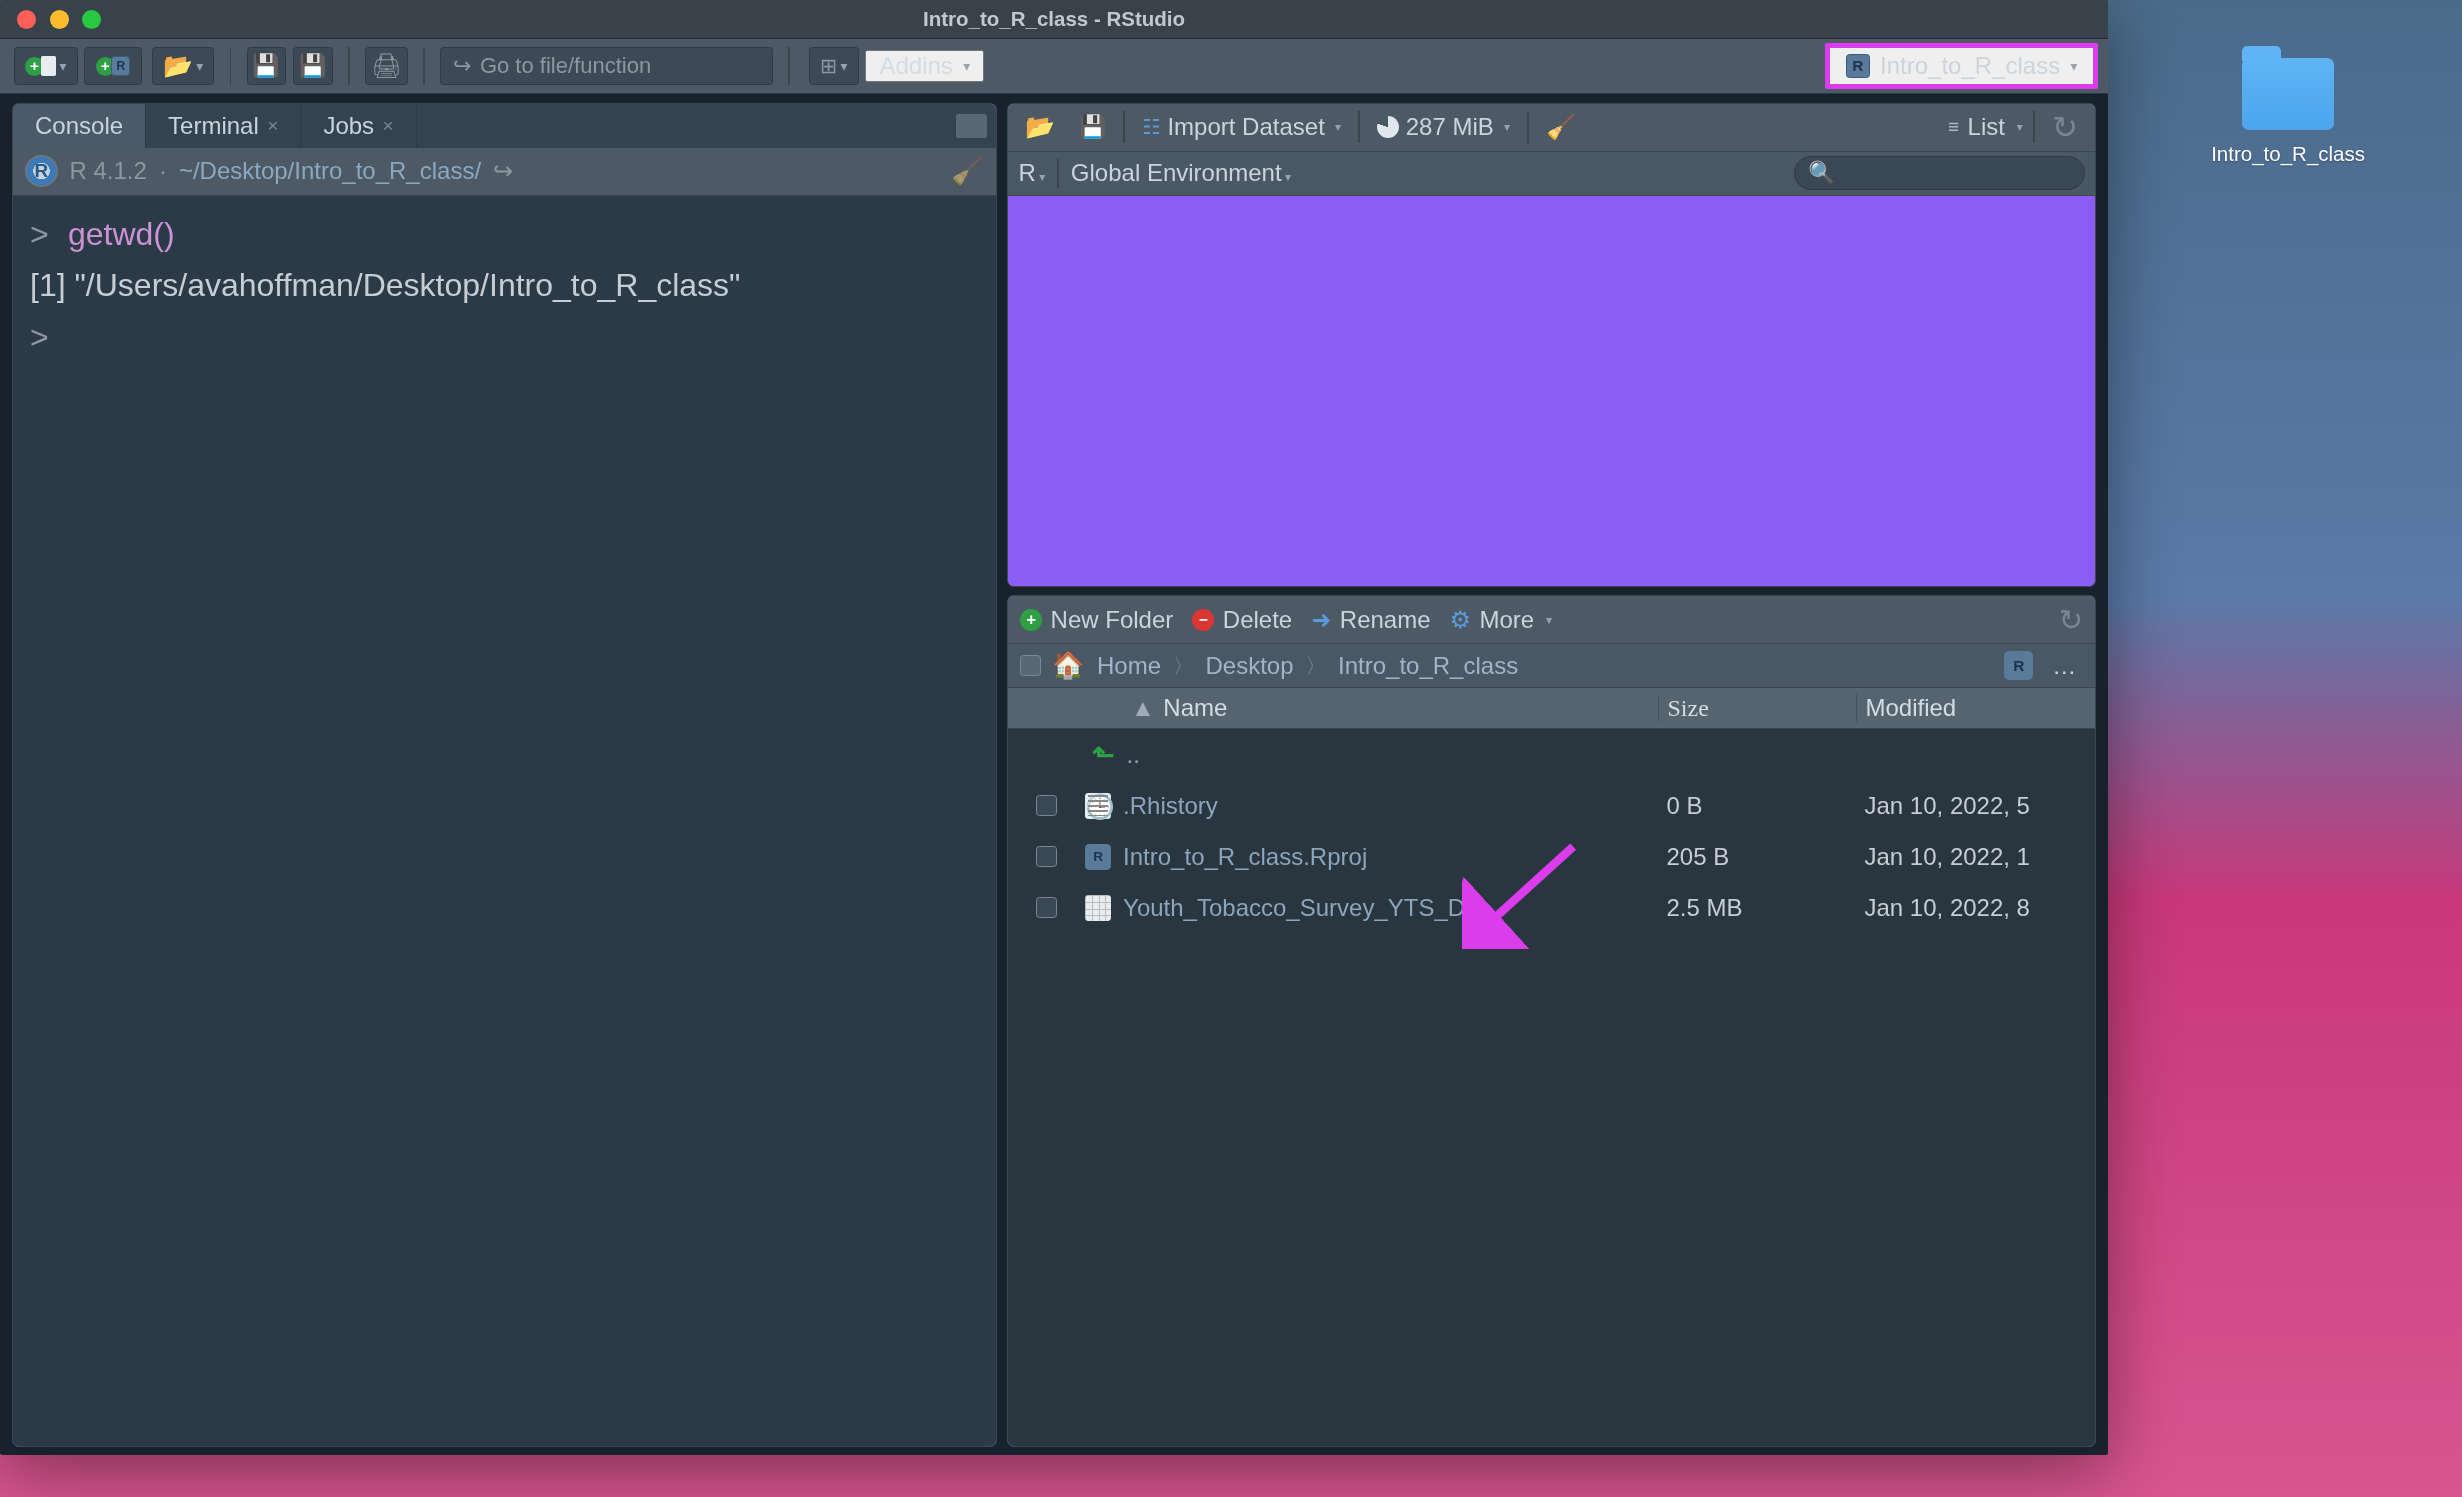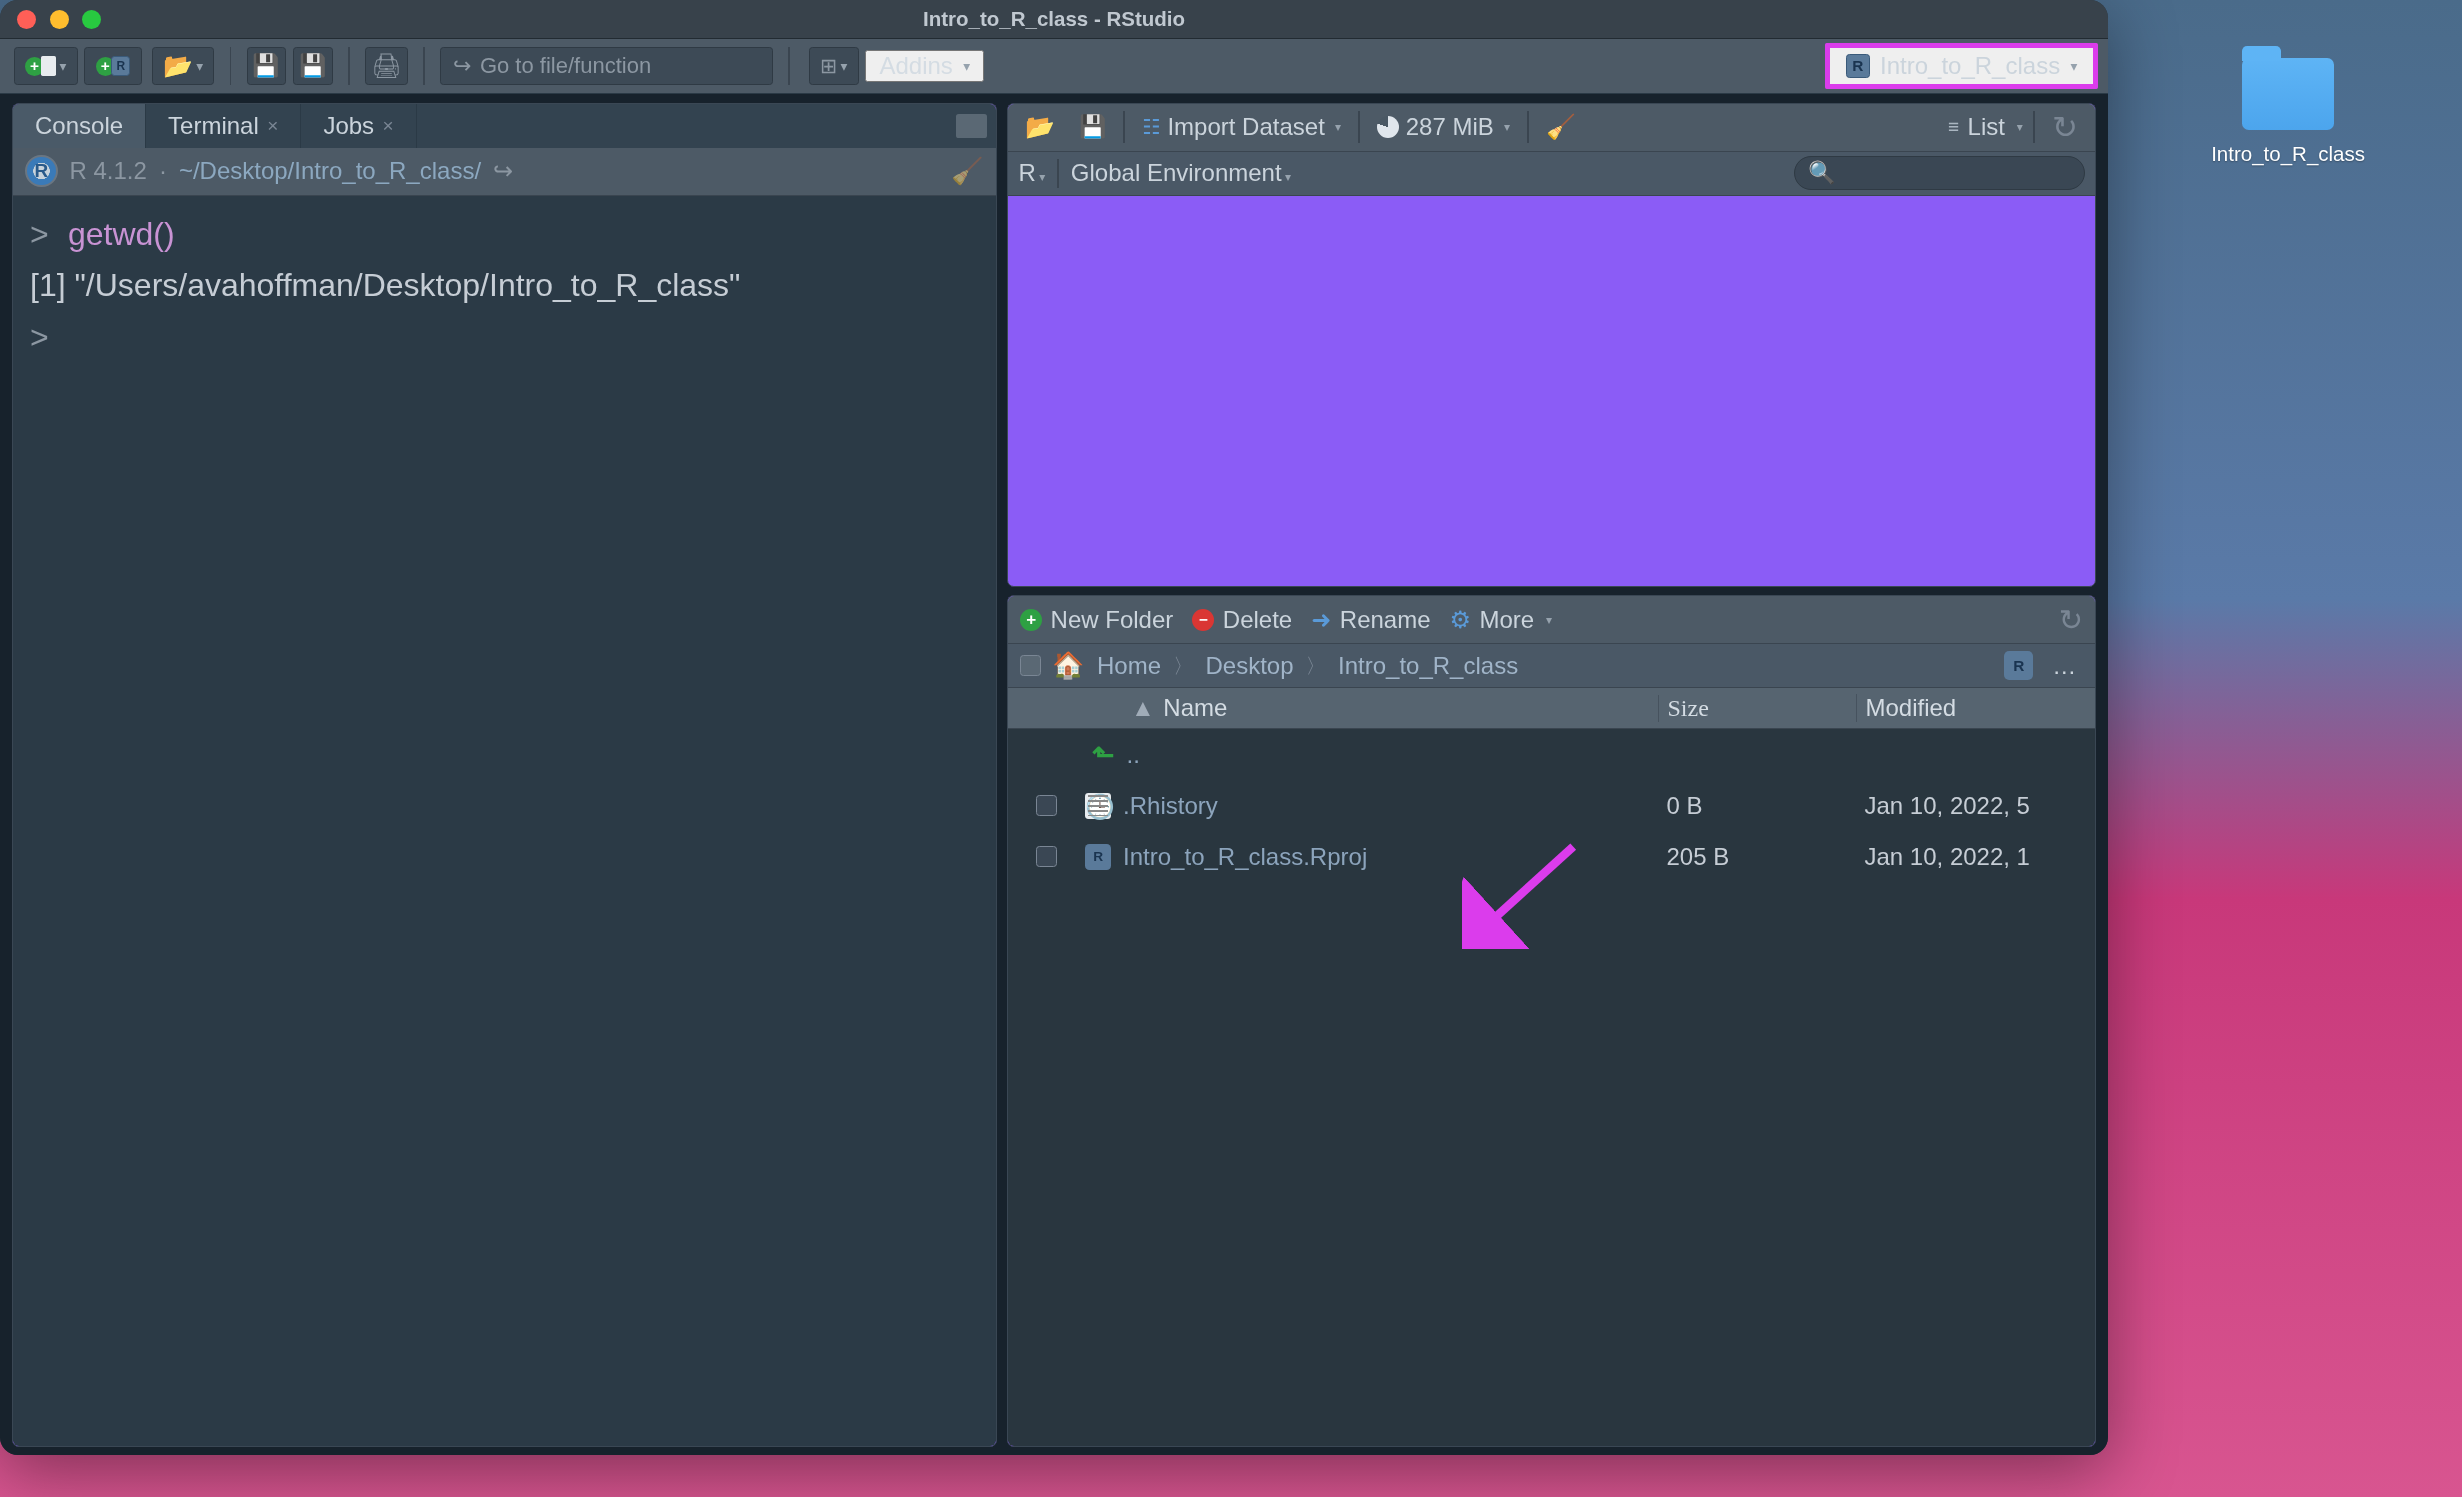--- a/index.html
+++ b/index.html
@@ -5,21 +5,21 @@
     * { margin: 0; padding: 0; box-sizing: border-box; font-family: -apple-system, "Helvetica Neue", Arial, sans-serif; }
     body { width: 2462px; height: 1498px; background: linear-gradient(180deg, #4a6b8a 0%, #5a7aa8 40%, #c8387a 60%, #d85590 100%); position: relative; }
     
     
     .desktop-item { position: absolute; top: 58px; right: 97px; text-align: center; }
     .folder-icon { width: 92px; height: 72px; background: linear-gradient(180deg, #5eb4f5 0%, #4ca5ed 100%); border-radius: 6.8px; margin: 0 auto; position: relative; }
     .folder-icon::before { content: ""; position: absolute; top: -12px; left: 0; width: 39px; height: 15.4px; background: #5eb4f5; border-radius: 5.1px 5.1px 0 0; }
     .desktop-label { color: #fff; font-size: 20.5px; margin-top: 12px; text-shadow: 0 0.9px 1.7px rgba(0,0,0,0.3); }
 
     
-    .window { position: absolute; top: 0; left: 0; width: 2108px; height: 1455px; background: #2b3a46; border-radius: 18px; overflow: hidden; box-shadow: 0 17px 68px rgba(0,0,0,0.4); display: flex; flex-direction: column; }
+    .window { position: absolute; top: 0; left: 0; width: 2108px; height: 1455px; background: #2b3a46; border-radius: 3px; overflow: hidden; box-shadow: 0 17px 68px rgba(0,0,0,0.4); display: flex; flex-direction: column; }
 
     
     .titlebar { height: 39px; background: #38424b; display: flex; align-items: center; padding: 0 17px; position: relative; border-bottom: 0.9px solid #222b32; }
     .traffic-lights { display: flex; gap: 13.7px; }
     .light { width: 19px; height: 19px; border-radius: 50%; }
     .light.close { background: #ff5f57; }
     .light.min { background: #ffbd2e; }
     .light.max { background: #28c940; }
     .wtitle { position: absolute; left: 50%; transform: translateX(-50%); color: #c0c8d0; font-size: 20.5px; font-weight: 600; }
 
@@ -339,20 +339,31 @@
             <div class="c1">
                 <span class="chk"></span>
               </div>
             <div class="cname">
                 <span class="fi-rproj">R</span>
                 <span class="fname">Intro_to_R_class.Rproj</span>
               </div>
             <div class="csize">205 B</div>
             <div class="cmod">Jan 10, 2022, 1</div>
           </div>
+          <div class="frow">
+            <div class="c1">
+                <span class="chk"></span>
+              </div>
+            <div class="cname">
+                <span class="fi-grid"></span>
+                <span class="fname">Youth_Tobacco_Survey_YTS_Da…</span>
+              </div>
+            <div class="csize">2.5 MB</div>
+            <div class="cmod">Jan 10, 2022, 8</div>
+          </div>
         </div>
       </div>
     </div>
   </div>
 </div>
 
 <div class="arrow">
   <svg viewBox="0 0 140 130">
     <defs>
         <marker id="ah" markerWidth="12" markerHeight="12" refX="3" refY="6" orient="auto">

